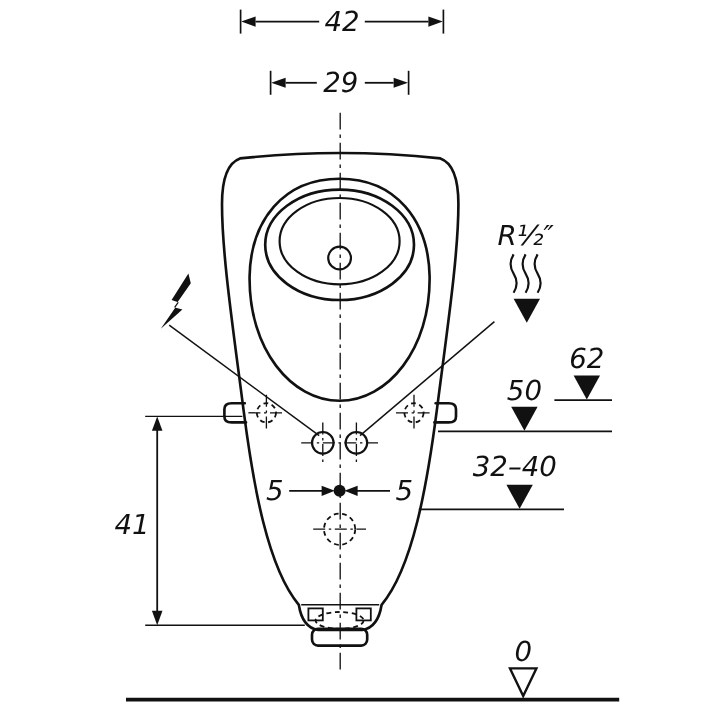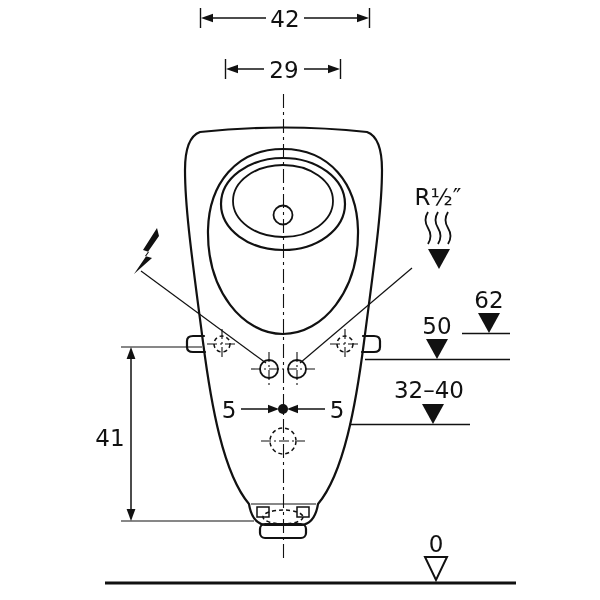--- a/index.html
+++ b/index.html
@@ -1,16 +1,16 @@
 <!DOCTYPE html>
 <html><head>
 <meta charset="utf-8">
 <style>
   html,body{margin:0;padding:0;background:#ffffff;}
-  #canvas{position:relative;width:600px;height:600px;background:#ffffff;overflow:hidden;}
+  #canvas{position:relative;width:600px;height:600px;background:#ffffff;overflow:hidden;font-style:italic;}
   svg{position:absolute;left:0;top:0;}
   .txt{font-family:"DejaVu Sans","Liberation Sans",sans-serif;font-size:23px;fill:#111;text-anchor:middle;dominant-baseline:central;}
   .s2{stroke:#111;stroke-width:2.2;fill:none;stroke-linecap:round;stroke-linejoin:round;}
   .s18{stroke:#111;stroke-width:1.8;fill:none;}
   .s15{stroke:#111;stroke-width:1.5;fill:none;}
   .thin{stroke:#111;stroke-width:1.2;fill:none;}
   .tick{stroke:#111;stroke-width:1.4;fill:none;}
   .dash{stroke-dasharray:4 3;}
   .dashdot{stroke:#111;stroke-width:1.1;fill:none;stroke-dasharray:10 3 2 3;}
   .cl{stroke:#111;stroke-width:1.1;fill:none;stroke-dasharray:14 4 3 4;}

